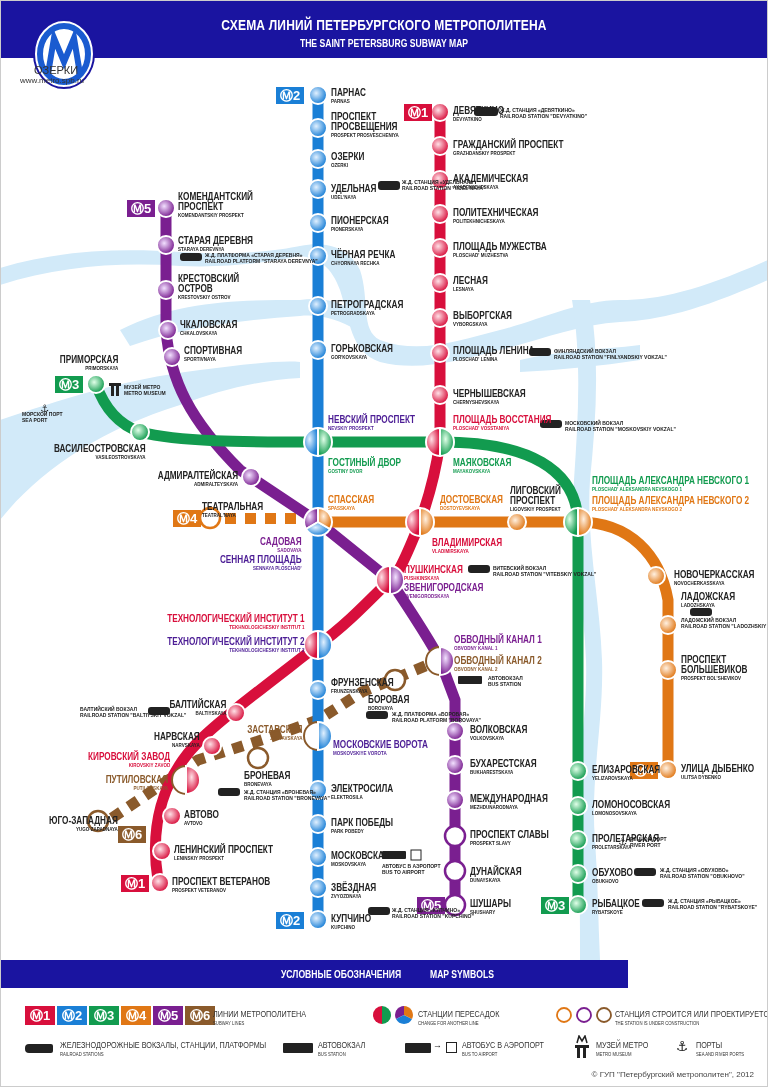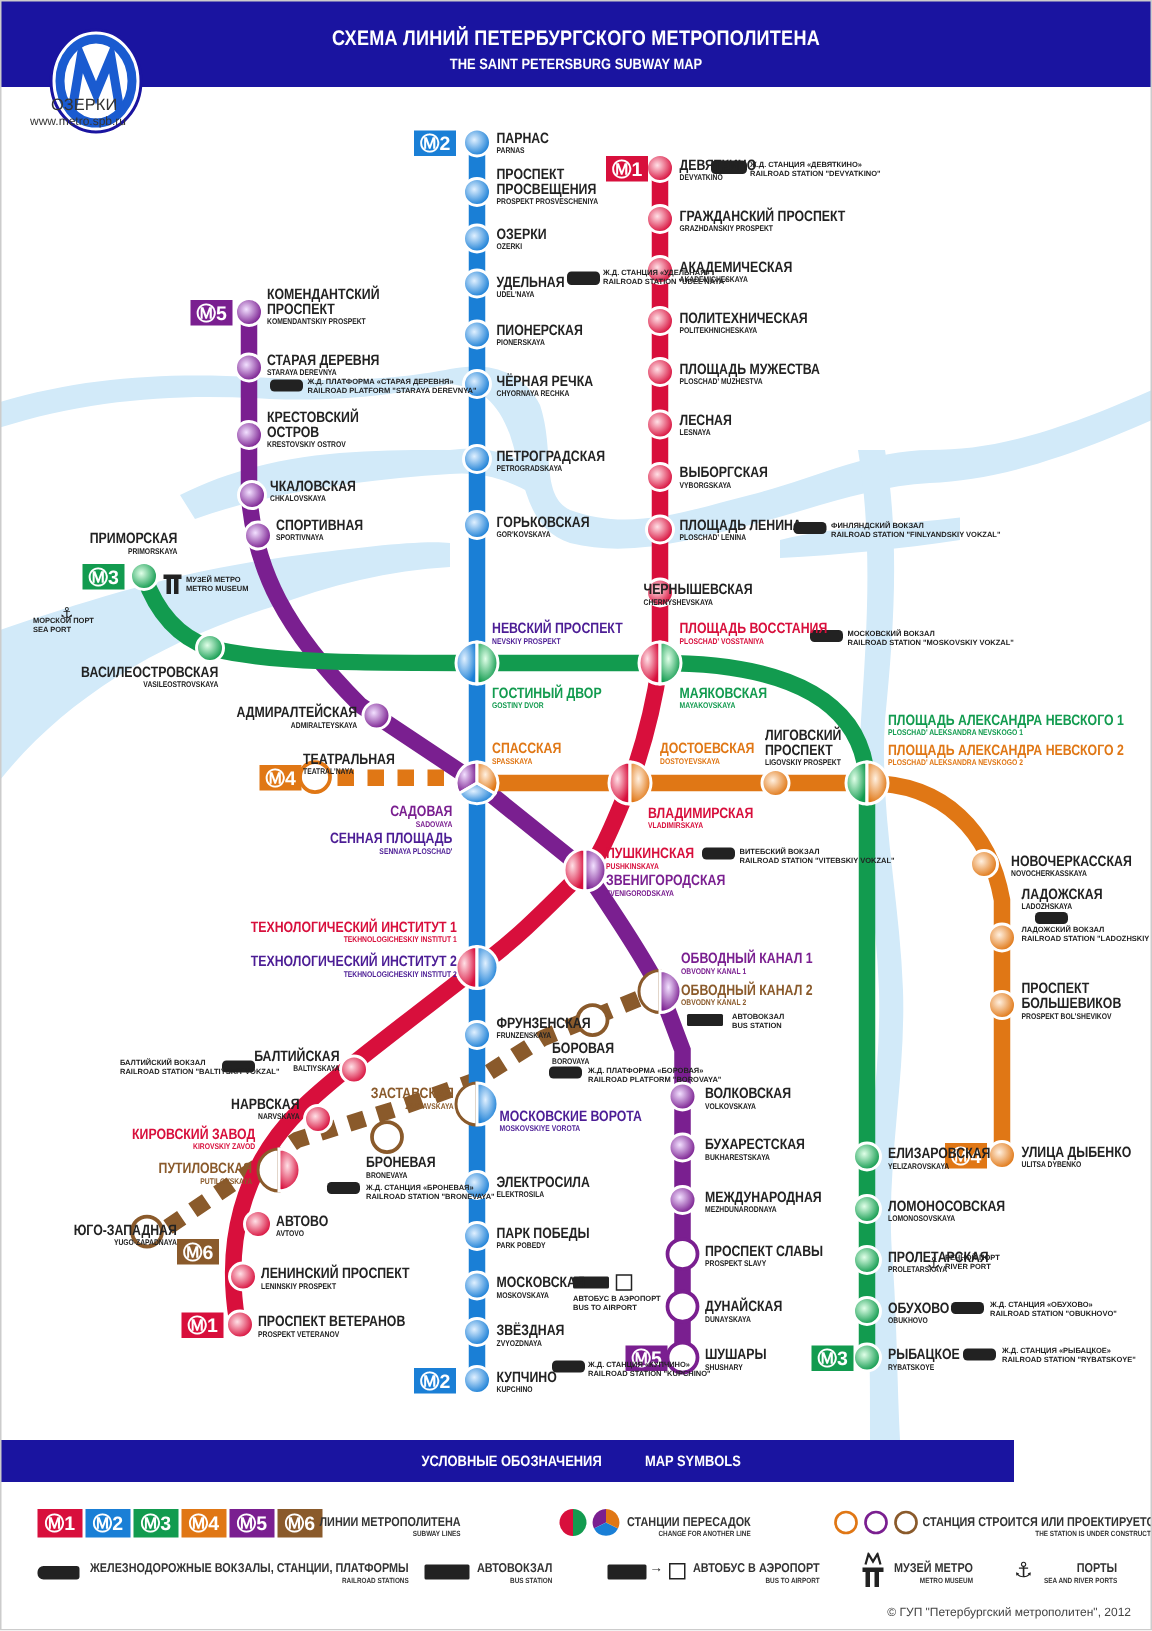--- a/index.html
+++ b/index.html
@@ -18,23 +18,23 @@
   .lbl.r { text-align: right; }
   .c-dark { color: #222; }
   .c-red { color: #d80f3c; }
   .c-blue { color: #4c1d95; }
   .c-green { color: #129b4f; }
   .c-orange { color: #e07715; }
   .c-purple { color: #7a1f90; }
   .c-brown { color: #8a5a2b; }
   .badge { position: absolute; height: 17px; color: #fff; font-weight: bold; font-size: 13px; line-height: 17px; padding: 0 4px; }
   .rail-note { position: absolute; font-size: 5px; color: #222; font-weight: bold; line-height: 1.1; white-space: nowrap; }
-  .legend-bar { position: absolute; left: 0; top: 960px; width: 676px; height: 28px; background: #1a14a0; }
+  .legend-bar { position: absolute; left: 0; top: 960px; width: 628px; height: 28px; background: #1a14a0; }
   .legend-bar .t { position: absolute; top: 9px; color: #fff; font-weight: bold; font-size: 10px; transform: scaleX(0.86); transform-origin: left; }
-  .leg { position: absolute; font-weight: bold; line-height: 1; white-space: nowrap; text-align: right; }
+  .leg { position: absolute; font-weight: normal; line-height: 1; white-space: nowrap; }
   .leg .ru { display:block; font-size: 8.5px; color: #333; transform: scaleX(0.85); transform-origin: left; }
   .leg .en { display:block; font-size: 5px; color: #333; margin-top: 2px; transform: scaleX(0.85); transform-origin: left; }
   .lb { position: absolute; top: 1006px; width: 30px; height: 19px; color: #fff; font-weight: bold; font-size: 13px; line-height: 19px; text-align: center; }
   .copyright { position: absolute; right: 14px; top: 1070px; font-size: 8px; color: #444; }
   .frame { position: absolute; left: 0; top: 0; width: 768px; height: 1087px; border: 1px solid #ccc; pointer-events: none; }
 </style>
 </head>
 <body>
 
 <svg class="map-svg" viewBox="0 0 768 960" xmlns="http://www.w3.org/2000/svg">
@@ -364,21 +364,21 @@
     <span class="en">LESNAYA</span>
   </div>
 <div class="lbl c-dark" style="left:453px;top:311px">
     <span class="ru">ВЫБОРГСКАЯ</span>
     <span class="en">VYBORGSKAYA</span>
   </div>
 <div class="lbl c-dark" style="left:453px;top:346px">
     <span class="ru">ПЛОЩАДЬ ЛЕНИНА</span>
     <span class="en">PLOSCHAD' LENINA</span>
   </div>
-<div class="lbl c-dark" style="left:429px;top:389px">
+<div class="lbl c-dark" style="left:453px;top:389px">
     <span class="ru">ЧЕРНЫШЕВСКАЯ</span>
     <span class="en">CHERNYSHEVSKAYA</span>
   </div>
 <div class="lbl c-red" style="left:453px;top:415px">
     <span class="ru">ПЛОЩАДЬ ВОССТАНИЯ</span>
     <span class="en">PLOSCHAD' VOSSTANIYA</span>
   </div>
 <div class="lbl c-red" style="left:432px;top:538px">
     <span class="ru">ВЛАДИМИРСКАЯ</span>
     <span class="en">VLADIMIRSKAYA</span>

